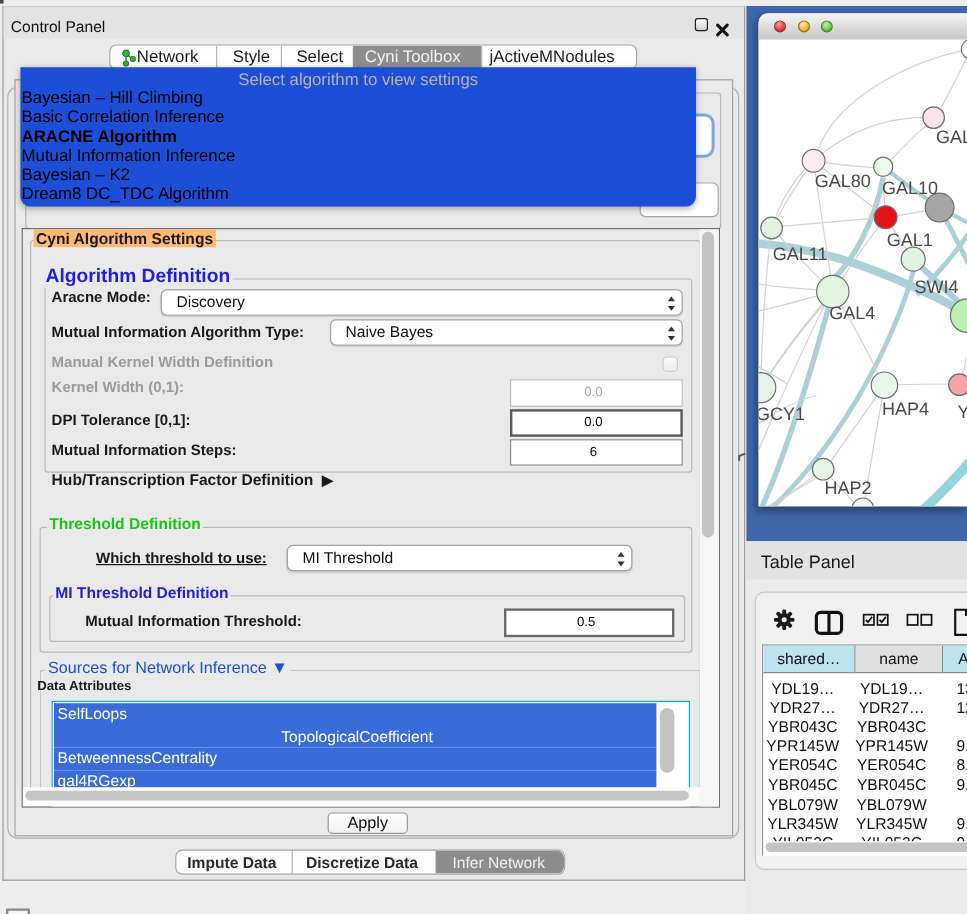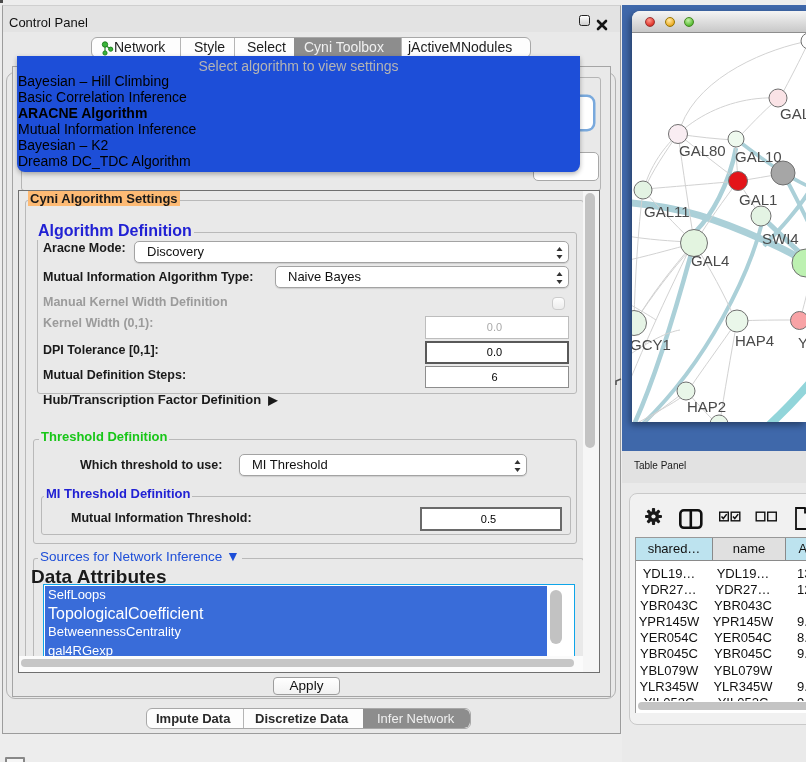--- a/index.html
+++ b/index.html
@@ -96,52 +96,52 @@
 
     <div class="abs glbl" style="left:24px;top:104px;">Manual Kernel Width Definition</div>
     <div class="abs" style="left:533px;top:106px;width:13px;height:13px;background:linear-gradient(#fdfdfd,#ededed);border:1px solid #cccccc;border-radius:4px;box-sizing:border-box;"></div>
 
     <div class="abs glbl" style="left:24px;top:125px;">Kernel Width (0,1):</div>
     <div class="field" style="left:406px;top:125px;width:144px;height:23px;line-height:21px;border:1px solid #bdbdbd;color:#a9a9a9;">0.0</div>
 
     <div class="abs lbl" style="left:24px;top:152px;">DPI Tolerance [0,1]:</div>
     <div class="field" style="left:406px;top:150px;width:144px;height:23px;line-height:19px;border:2px solid #595959;color:#000;">0.0</div>
 
-    <div class="abs lbl" style="left:24px;top:177px;">Mutual Definition Steps:</div>
+    <div class="abs lbl" style="left:24px;top:177px;">Mutual Information Steps:</div>
     <div class="field" style="left:406px;top:175px;width:144px;height:22px;line-height:20px;border:1px solid #8d8d8d;color:#000;">6</div>
 
     <div class="abs lbl" style="left:24px;top:201px;font-size:13px;">Hub/Transcription Factor Definition &nbsp;<span style="font-size:12px;">▶</span></div>
 
     <div class="abs etch" style="left:14px;top:248px;width:542px;height:103px;"></div>
     <div class="abs" style="left:20px;top:238px;background:#e9e9e9;padding:0 2px;color:#18c618;font-size:13px;font-weight:bold;white-space:nowrap;">Threshold Definition</div>
 
-    <div class="abs lbl" style="left:61px;top:267px;">Which threshold to use:</div>
+    <div class="abs lbl" style="left:61px;top:267px;text-decoration:underline;">Which threshold to use:</div>
     <div class="combo" style="left:220px;top:263px;width:288px;height:22px;">
       <span class="tx">MI Threshold</span>
       <span class="ar">
           <svg width="9" height="22" viewBox="0 0 9 22">
             <path d="M4.5 5 L7.5 9 L1.5 9 Z" fill="#333"></path>
             <path d="M4.5 17 L7.5 13 L1.5 13 Z" fill="#333"></path>
           </svg>
         </span>
     </div>
 
     <div class="abs etch" style="left:22px;top:305px;width:528px;height:37px;"></div>
     <div class="abs" style="left:25px;top:295px;background:#e9e9e9;padding:0 2px;color:#2121d4;font-size:13px;font-weight:bold;white-space:nowrap;">MI Threshold Definition</div>
 
     <div class="abs lbl" style="left:28px;top:320px;padding-left:24px;">Mutual Information Threshold:</div>
     <div class="field" style="left:401px;top:316px;width:142px;height:24px;line-height:20px;border:2px solid #6a6a6a;color:#000;">0.5</div>
 
     <div class="abs etch" style="left:14px;top:367px;width:549px;height:123px;border-bottom:none;"></div>
     <div class="abs" style="left:19px;top:357px;background:#e9e9e9;padding:0 2px;font-size:13.5px;font-weight:normal;color:#1d4ed8;white-space:nowrap;">Sources for Network Inference <span style="font-size:14px;">▼</span></div>
-    <div class="abs lbl" style="left:12px;top:375px;font-size:19px;">Data Attributes</div>
+    <div class="abs lbl" style="left:12px;top:375px;font-size:11px;">Data Attributes</div>
 
     <div class="abs" style="left:24px;top:393px;width:532px;height:100px;background:#fff;border:1px solid #0ea5e9;box-sizing:border-box;overflow:hidden;">
       <div class="abs" style="left:1px;top:1px;width:502px;height:18.6px;background:#396cd9;color:#fff;font-size:13px;line-height:18px;padding-left:3px;box-sizing:border-box;">SelfLoops</div>
-      <div class="abs" style="left:1px;top:19.6px;width:502px;height:18.6px;background:#396cd9;color:#fff;font-size:16px;line-height:18px;padding-left:3px;box-sizing:border-box;">TopologicalCoefficient</div>
+      <div class="abs" style="left:1px;top:19.6px;width:502px;height:18.6px;background:#396cd9;color:#fff;font-size:13px;line-height:18px;padding-left:3px;box-sizing:border-box;text-align:center;">TopologicalCoefficient</div>
       <div class="abs" style="left:1px;top:38.2px;width:502px;height:18.6px;background:#396cd9;color:#fff;font-size:13px;line-height:18px;padding-left:3px;box-sizing:border-box;">BetweennessCentrality</div>
       <div class="abs" style="left:1px;top:56.8px;width:502px;height:18.6px;background:#396cd9;color:#fff;font-size:13px;line-height:18px;padding-left:3px;box-sizing:border-box;">gal4RGexp</div>
       <div class="abs" style="left:506px;top:5px;width:12px;height:54px;background:#c2c2c2;border-radius:6px;"></div>
     </div>
 
     <div class="abs" style="left:0px;top:465px;width:581px;height:16px;background:#fbfbfb;"></div>
     <div class="abs" style="left:2px;top:468px;width:553px;height:8px;background:#c6c6c6;border-radius:4px;"></div>
 
     <div class="abs" style="left:564px;top:0;width:17px;height:483px;background:#f6f6f6;"></div>
     <div class="abs" style="left:566px;top:2px;width:10px;height:255px;background:#c3c3c3;border-radius:5px;"></div>
@@ -247,21 +247,21 @@
       <text x="691" y="266">GAL4</text>
       <text x="630" y="350">GCY1</text>
       <text x="735" y="346">HAP4</text>
       <text x="798" y="348">Y</text>
       <text x="687" y="412">HAP2</text>
     </g>
   </svg>
 </div>
 
 <div class="abs" style="left:622px;top:451px;width:184px;height:32px;background:#e2e2e2;">
-  <div class="abs" style="left:12px;top:9px;font-size:10px;color:#1a1a1a;">Table Panel</div>
+  <div class="abs" style="left:12px;top:9px;font-size:15px;color:#1a1a1a;">Table Panel</div>
 </div>
 <div class="abs" style="left:622px;top:483px;width:184px;height:279px;background:#eaeaea;"></div>
 
 <div class="abs" style="left:629px;top:493px;width:190px;height:232px;background:#f1f1f1;border:1px solid #c9c9c9;border-radius:8px;box-sizing:border-box;">
 
   <svg class="abs" style="left:11px;top:13px;" width="170" height="24" viewBox="0 0 170 24">
 
     <g transform="translate(12.5,9.5)">
       <g fill="#1a1a1a">
         <circle r="5.6"></circle>

